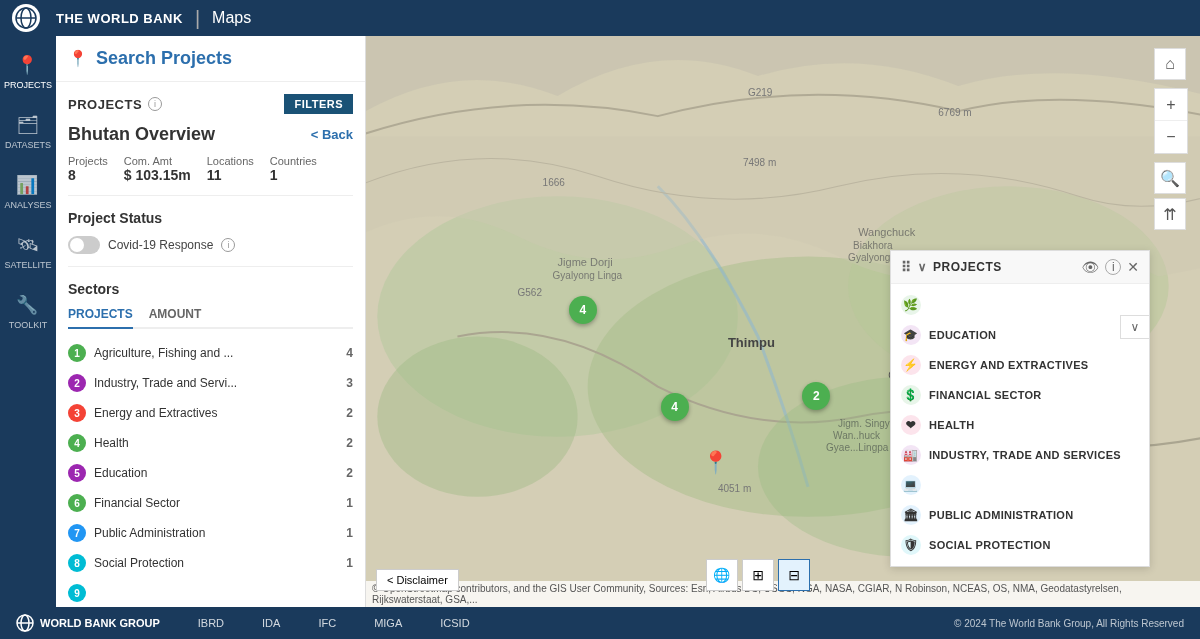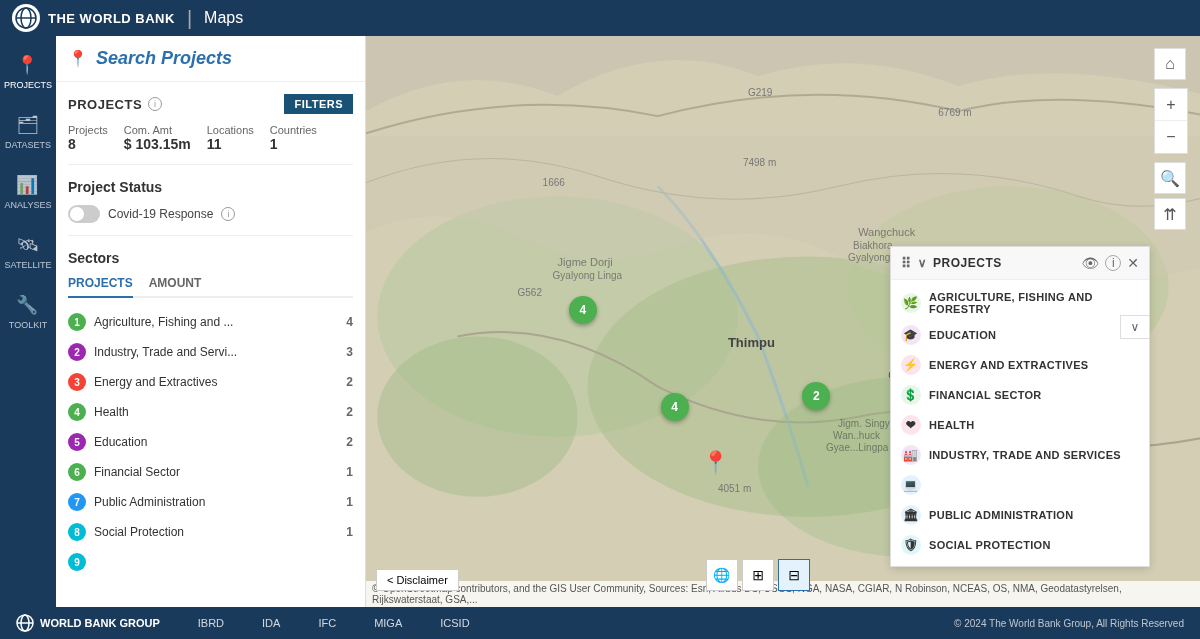--- a/index.html
+++ b/index.html
@@ -11,21 +11,21 @@
       background: #1a3a5c;
       display: flex;
       align-items: center;
       padding: 0 12px;
       gap: 12px;
       flex-shrink: 0;
     }
     .header-logo {
       display: flex;
       align-items: center;
-      gap: 8px;
+      gap: 16px;
     }
     .header-logo-icon {
       width: 28px;
       height: 28px;
       background: white;
       border-radius: 50%;
       display: flex;
       align-items: center;
       justify-content: center;
       font-size: 10px;
@@ -101,21 +101,20 @@
 
     .panel-search {
       padding: 12px;
       border-bottom: 1px solid #eee;
       background: white;
     }
     .search-label {
       font-size: 18px;
       font-weight: 600;
       color: #2c6fad;
-      font-style: italic;
     }
 
     .panel-body {
       flex: 1;
       overflow-y: auto;
       padding: 12px;
     }
 
     .projects-header {
       display: flex;
@@ -585,20 +584,24 @@
     <div class="panel-body">
 
       <div class="projects-header">
         <div class="projects-title-row">
           <span class="projects-label">PROJECTS</span>
           <div class="info-icon">i</div>
         </div>
         <button class="filters-btn">FILTERS</button>
       </div>
 
+      <div class="overview-title">
+        <span>Bhutan Overview</span>
+        <span class="back-link">&lt; Back</span>
+      </div>
 
       <div class="stats-row">
         <div class="stat-item">
           <span class="stat-label">Projects</span>
           <span class="stat-value">8</span>
         </div>
         <div class="stat-item">
           <span class="stat-label">Com. Amt</span>
           <span class="stat-value">$ 103.15m</span>
         </div>
@@ -779,21 +782,20 @@
           <span class="legend-ctrl">👁</span>
           <span class="legend-ctrl" style="font-size:12px;border:1px solid #aaa;border-radius:50%;width:16px;height:16px;display:flex;align-items:center;justify-content:center;">i</span>
           <span class="legend-ctrl">✕</span>
         </div>
       </div>
       <div class="legend-items" id="legend-items">
           <div class="legend-item">
     <div class="legend-dot" style="background:#e8f5e9;">
       <span style="font-size:12px;">🌿</span>
     </div>
-    <span>AGRICULTURE, FISHING AND FORESTRY</span>
   </div>
           <div class="legend-item">
     <div class="legend-dot" style="background:#f3e5f5;">
       <span style="font-size:12px;">🎓</span>
     </div>
     <span>EDUCATION</span>
   </div>
           <div class="legend-item">
     <div class="legend-dot" style="background:#fce4ec;">
       <span style="font-size:12px;">⚡</span>

